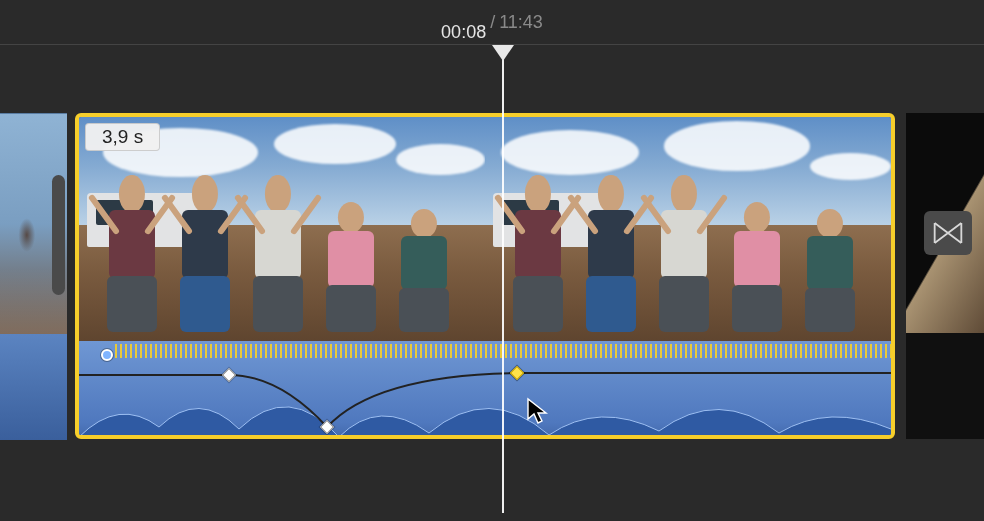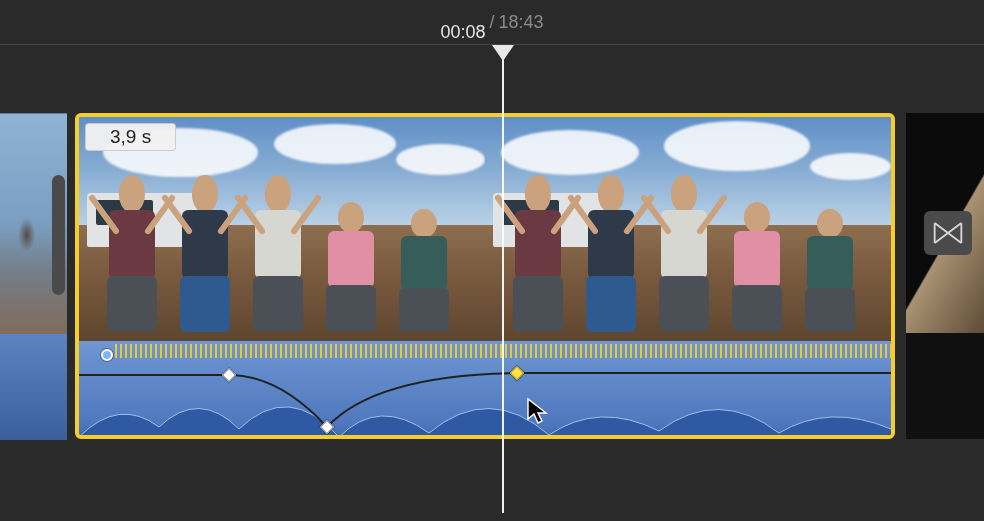--- a/index.html
+++ b/index.html
@@ -119,21 +119,21 @@
     .arm.r { right:-4%; transform: rotate(36deg);}
     .legs { position:absolute; bottom:0; left:6%; right:6%; height:36%;
       background:#4a5056; border-radius:6px;}
 
     .duration-badge {
       position: absolute;
       top: 6px; left: 6px;
       background: rgba(240,240,240,0.96);
       color: #222;
       font-size: 19px;
-      padding: 2px 24px;
+      padding: 2px 16px;
       border-radius: 4px;
       border: 1px solid rgba(0,0,0,0.15);
     }
 
     .audio-main {
       height: 102px;
       background: linear-gradient(180deg, #6f97d3 0%, #4f78be 80%, #3f64a6 100%);
       position: relative;
     }
     .fade-handle {
@@ -257,21 +257,21 @@
       top: 352px;
       pointer-events: none;
     }
   </style>
 </head>
 <body>
 
 <div class="top-bar">
   <span class="time-current">00:08</span>
   <span class="time-sep">/</span>
-  <span class="time-total">18:43</span>
+  <span class="time-total">11:43</span>
 </div>
 <div class="divider-line"></div>
 
 <div class="timeline-area">
 
   <div class="clip-left">
     <div class="thumb"></div>
     <div class="audio"></div>
   </div>
 

